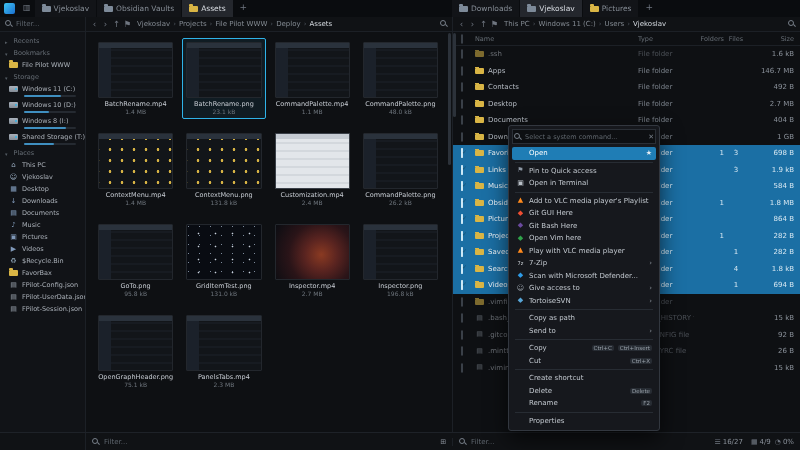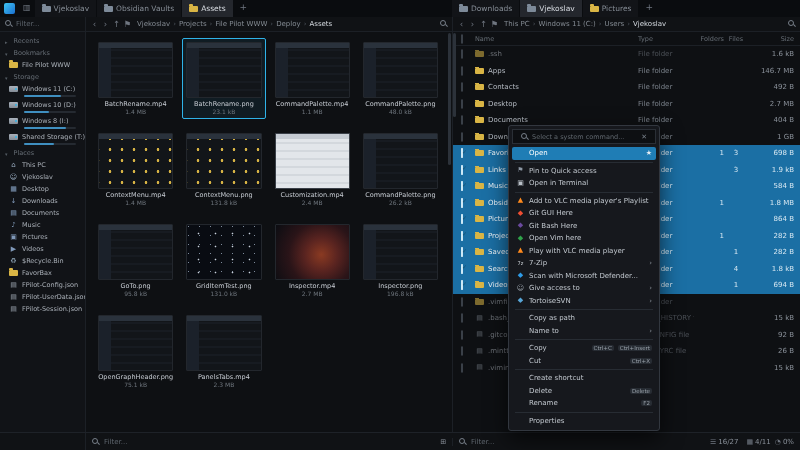--- a/index.html
+++ b/index.html
@@ -94,21 +94,21 @@
   .sb-spacer{width:86px;height:100%;border-right:1px solid #1c2026}
   .status-mid{width:366px;display:flex;align-items:center;gap:4px;padding:0 6px;color:#5d646c;font-size:7px}
   .status-rgt{flex:1;display:flex;align-items:center;gap:4px;padding:0 6px;color:#5d646c;font-size:7px;border-left:1px solid #1c2026}
   .flex1{flex:1}
   .cnt{display:flex;align-items:center;gap:2px;color:#8a919a}
   .cnt .ic{font-size:7px;color:#6f7680}
   
   .cmenu{position:absolute;left:508px;top:125px;width:152px;background:#16181d;border:1px solid #32373f;
          border-radius:3px;box-shadow:0 8px 22px rgba(0,0,0,.65);padding:3px;z-index:50}
   .cm-search{display:flex;align-items:center;gap:3px;height:15px;background:#0d0f12;border:1px solid #2a2f36;
-             border-radius:0;padding:0 8px;color:#61686f;font-size:6.5px;margin-bottom:3px}
+             border-radius:0;padding:0 1px;color:#61686f;font-size:6.5px;margin-bottom:3px}
   .cm-search .x{margin-left:auto;color:#767e88;font-size:7px}
   .cm-item{display:flex;align-items:center;gap:4px;height:12.5px;padding:0 4px;border-radius:2px;font-size:7px;color:#c2c8cf}
   .cm-item.hl{background:#1f7db5;color:#fff}
   .cm-ic{width:9px;flex:none;text-align:center;font-size:7px;line-height:1}
   .cm-lb{flex:1;white-space:nowrap;overflow:hidden}
   .badge{background:#272c33;border-radius:2px;padding:0 2px;font-size:5.5px;color:#9aa2ab;flex:none}
   .sub{color:#8a919a;font-size:7px;flex:none}
   .star{color:#e8eef4;font-size:7px;flex:none}
   .cm-sep{height:1px;background:#272c33;margin:2px 3px}
 </style>
@@ -626,21 +626,21 @@
       <span class="mag"></span>
       <span>Filter...</span>
       <span class="flex1"></span>
       <span class="counts" style="display:flex;gap:8px">
           <span class="cnt">
             <span class="ic">☰</span>
             <span>16/27</span>
           </span>
           <span class="cnt">
             <span class="ic">▦</span>
-            <span>4/11</span>
+            <span>4/9</span>
           </span>
         </span>
       <span class="cnt">
         <span class="ic">◔</span>
         <span>0%</span>
       </span>
     </div>
   </div>
 
   <div class="cmenu">
@@ -704,21 +704,21 @@
           <span class="cm-lb">TortoiseSVN</span>
           <span class="sub">›</span>
         </div>
         <div class="cm-sep"></div>
         <div class="cm-item">
           <span class="cm-ic"></span>
           <span class="cm-lb">Copy as path</span>
         </div>
         <div class="cm-item">
           <span class="cm-ic"></span>
-          <span class="cm-lb">Name to</span>
+          <span class="cm-lb">Send to</span>
           <span class="sub">›</span>
         </div>
         <div class="cm-sep"></div>
         <div class="cm-item">
           <span class="cm-ic"></span>
           <span class="cm-lb">Copy</span>
           <span class="badge">Ctrl+C</span>
           <span class="badge">Ctrl+Insert</span>
         </div>
         <div class="cm-item">

